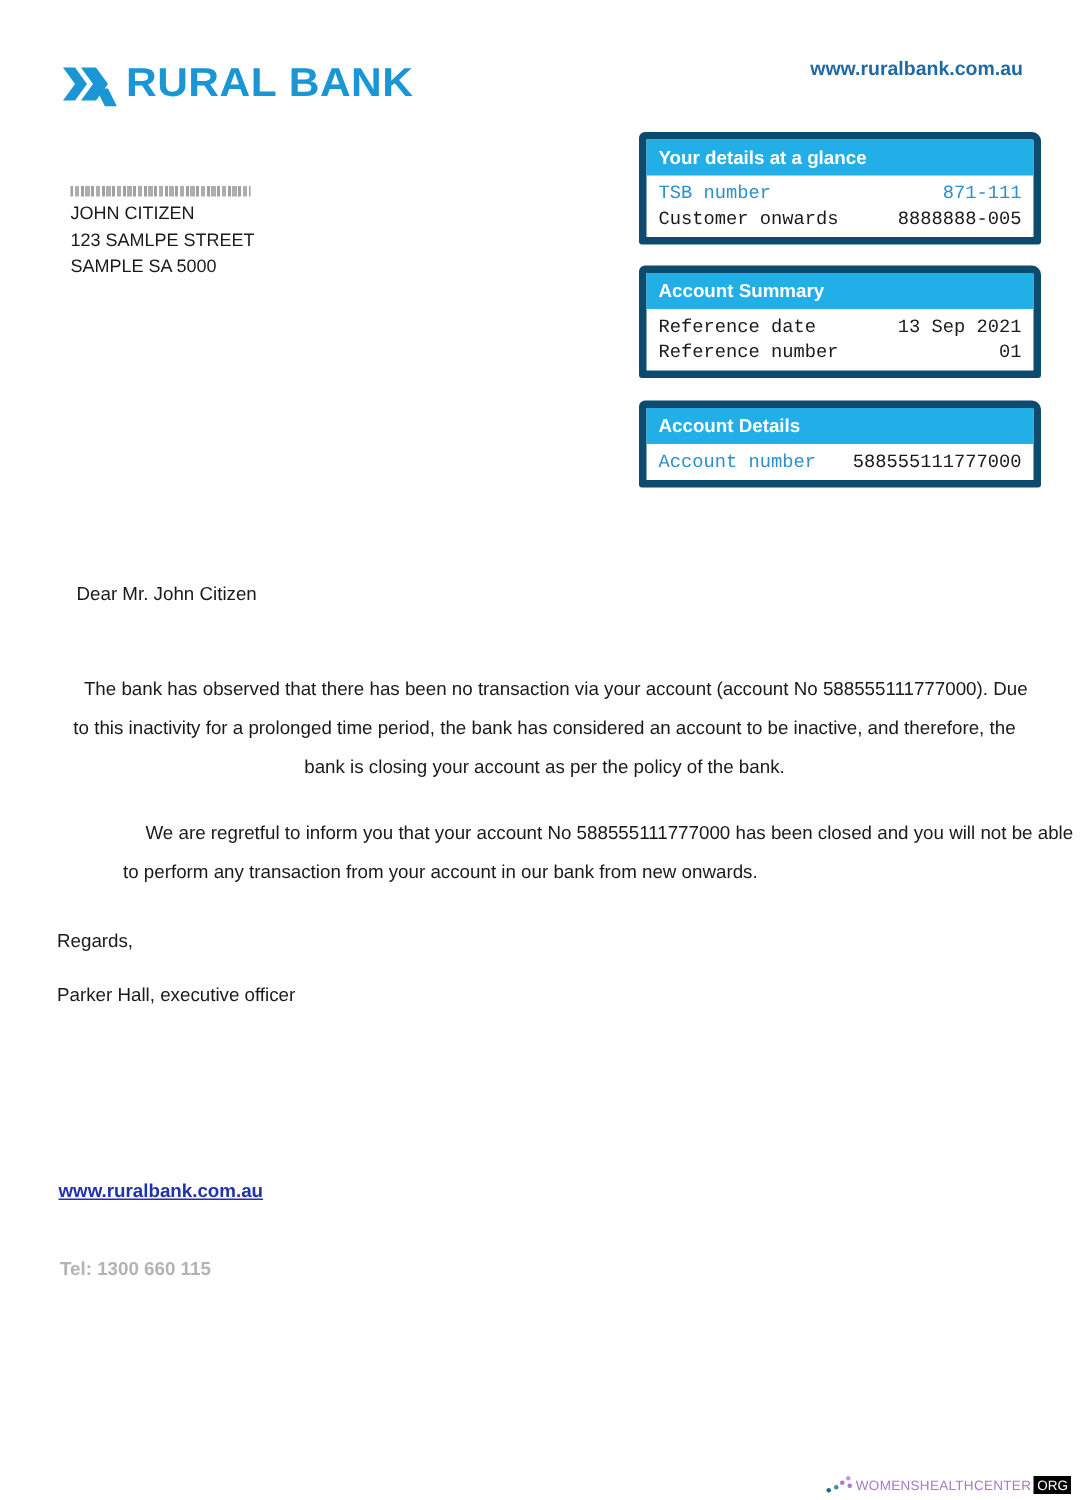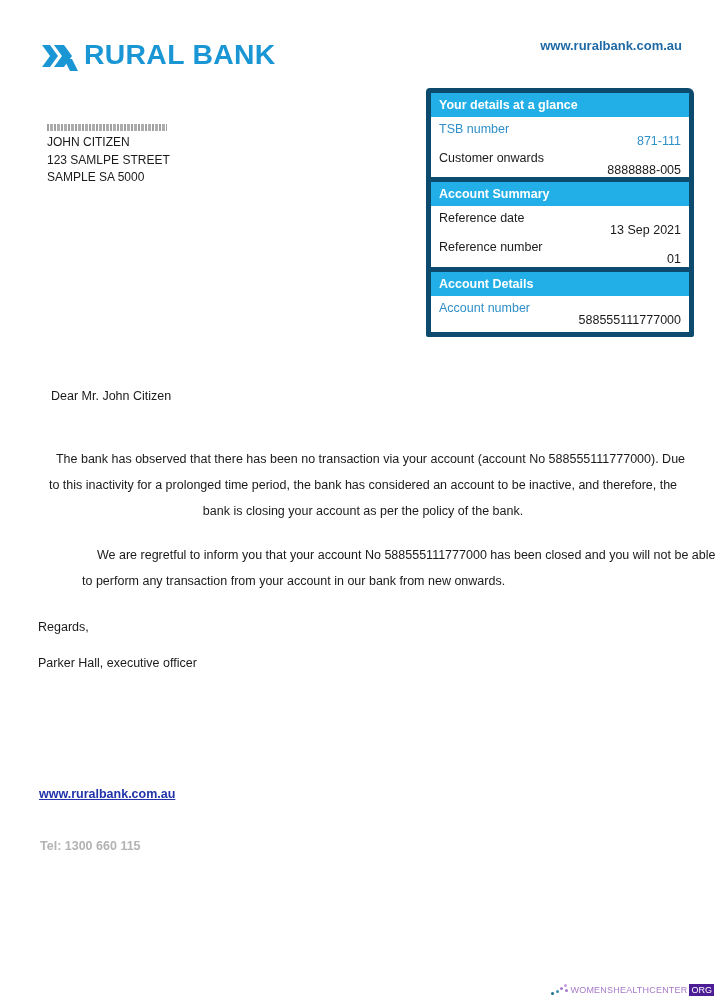--- a/index.html
+++ b/index.html
@@ -10,37 +10,37 @@
     .logo svg { width: 36px; height: 30px; margin-right: 6px; }
     .logo-text { font-family: "Liberation Sans", sans-serif; font-weight: bold; font-size: 27px; color: #1a96d4; letter-spacing: 0.3px; transform: scaleX(1.05); transform-origin: left center; }
 
     .header-url { position: absolute; right: 38px; top: 38px; font-family: "Liberation Sans", sans-serif; font-weight: bold; font-size: 13px; color: #1f6aa5; }
 
     .address { position: absolute; left: 47px; top: 124px; font-size: 12px; line-height: 17.5px; color: #1a1a1a; font-family: "Liberation Sans", sans-serif; }
     .barcode { width: 120px; height: 7px; margin-bottom: 3px; background: repeating-linear-gradient(90deg, #888 0 2px, #fff 2px 3px, #999 3px 6px, #fff 6px 7px); opacity: 0.8; }
 
     .box { position: absolute; left: 426px; width: 268px; border: 5px solid #0c4a6e; border-radius: 4px 6px 2px 2px; background: #fff; }
     .box-head { background: #22aee6; color: #ffffff; font-family: "Liberation Sans", sans-serif; font-weight: bold; font-size: 12.5px; padding: 5px 8px 5px 8px; }
-    .box-body { padding: 4px 8px 3px 8px; font-family: Liberation Sans, sans-serif; font-size: 12.5px; border-radius: 12px; }
+    .box-body { padding: 4px 8px 3px 8px; font-family: Liberation Mono, monospace; font-size: 12.5px; border-radius: 12px; }
     .row { display: flex; justify-content: space-between; line-height: 17px; }
     .row.blue { color: #2f8fc8; }
     .row.blue .val { color: #2f8fc8; }
-    .row .val { color: #1a1a1a; margin-top: 12px; }
+    .row .val { color: #1a1a1a; }
 
     .letter { position: absolute; left: 38px; width: 650px; font-family: "Liberation Sans", sans-serif; font-size: 12.5px; color: #1a1a1a; }
     .p { line-height: 34px; }
 
     .footer-link { position: absolute; left: 39px; top: 787px; font-family: "Liberation Sans", sans-serif; font-weight: bold; font-size: 12.5px; color: #2233aa; text-decoration: underline; }
     .footer-tel { position: absolute; left: 40px; top: 839px; font-family: "Liberation Sans", sans-serif; font-weight: bold; font-size: 12.5px; color: #b3b3b3; }
 
     .watermark { position: absolute; right: 6px; bottom: 4px; display: flex; align-items: center; font-family: "Liberation Sans", sans-serif; font-size: 9px; }
     .wm-dots { width: 18px; height: 12px; position: relative; margin-right: 2px; }
     .wm-dots span { position: absolute; width: 3px; height: 3px; border-radius: 50%; }
     .wm-text { color: #a77bc7; letter-spacing: 0.2px; }
-    .wm-org { background: #4c1d95; color: #fff; padding: 1px 2px; margin-left: 2px; font-size: 9px; }
+    .wm-org { background: #000000; color: #fff; padding: 1px 2px; margin-left: 2px; font-size: 9px; }
   </style>
 </head>
 <body>
 
 <div class="logo">
   <svg viewBox="0 0 36 30">
     <polygon points="0,4 8,4 16,15 8,26 0,26 8,15" fill="#1a96d4"></polygon>
     <polygon points="12,4 22,4 30,15 22,26 12,26 20,15" fill="#1a96d4"></polygon>
     <polygon points="22,18 30,18 36,30 28,30" fill="#1a96d4"></polygon>
   </svg>

